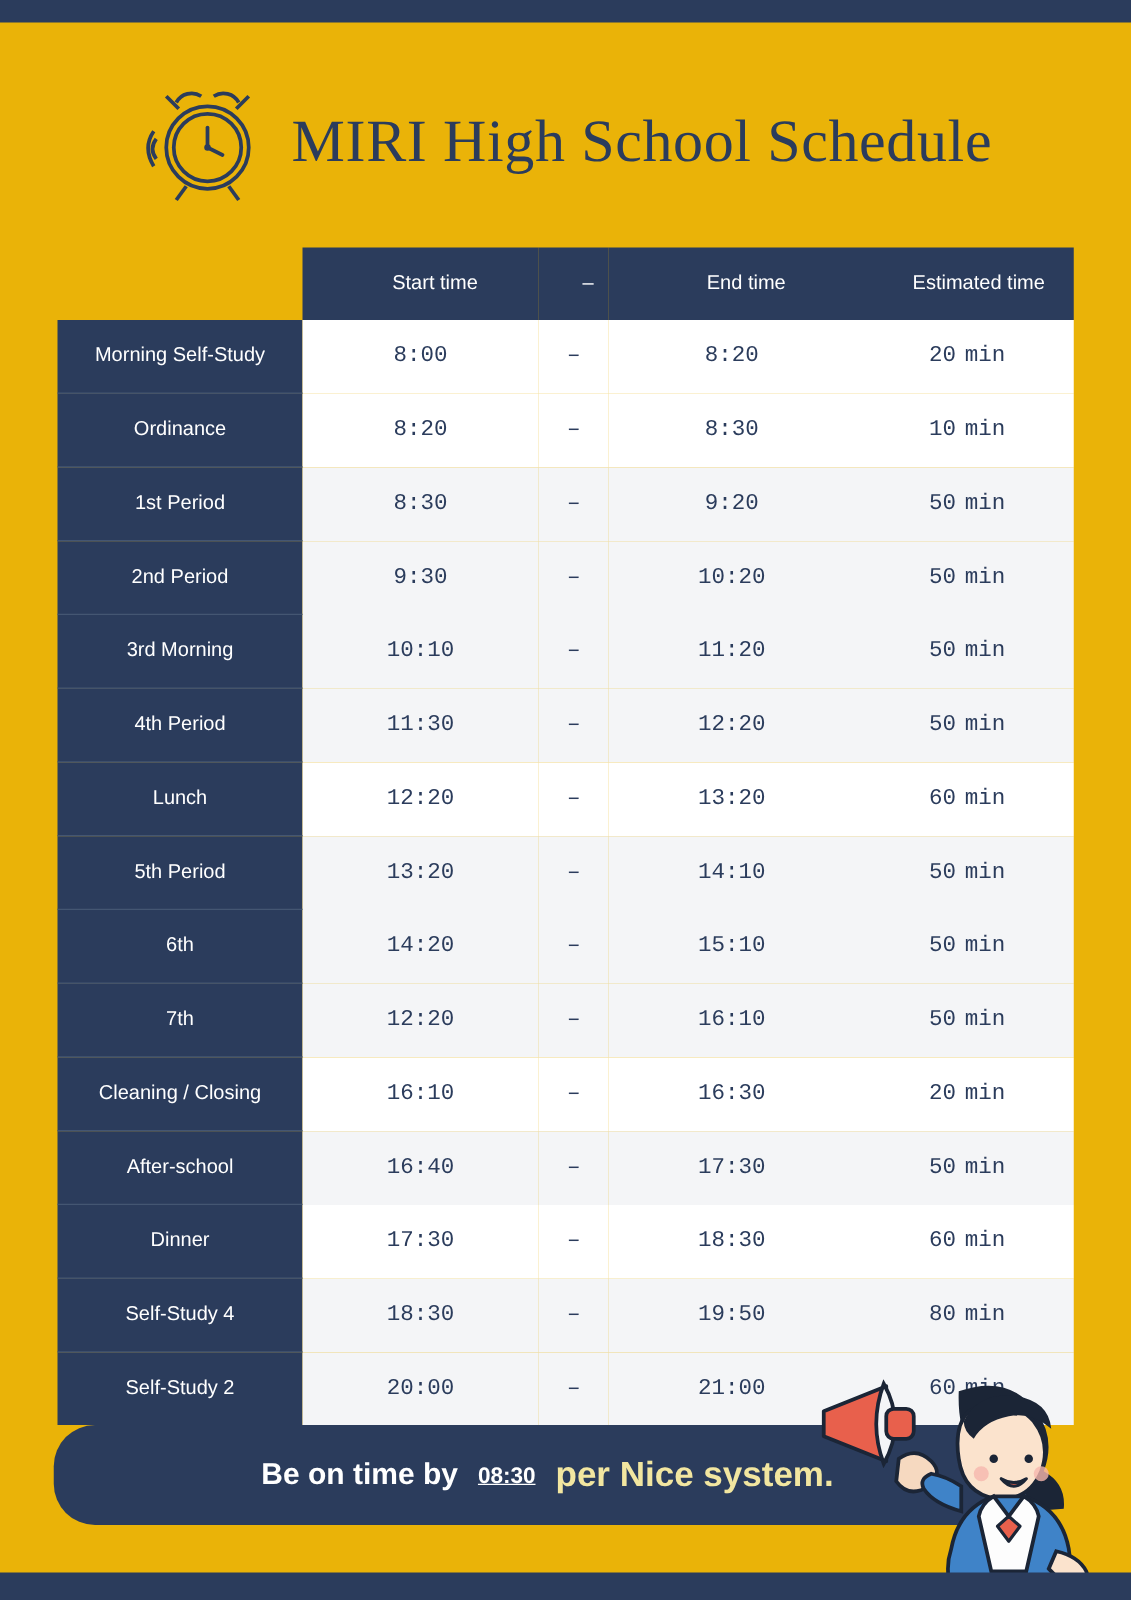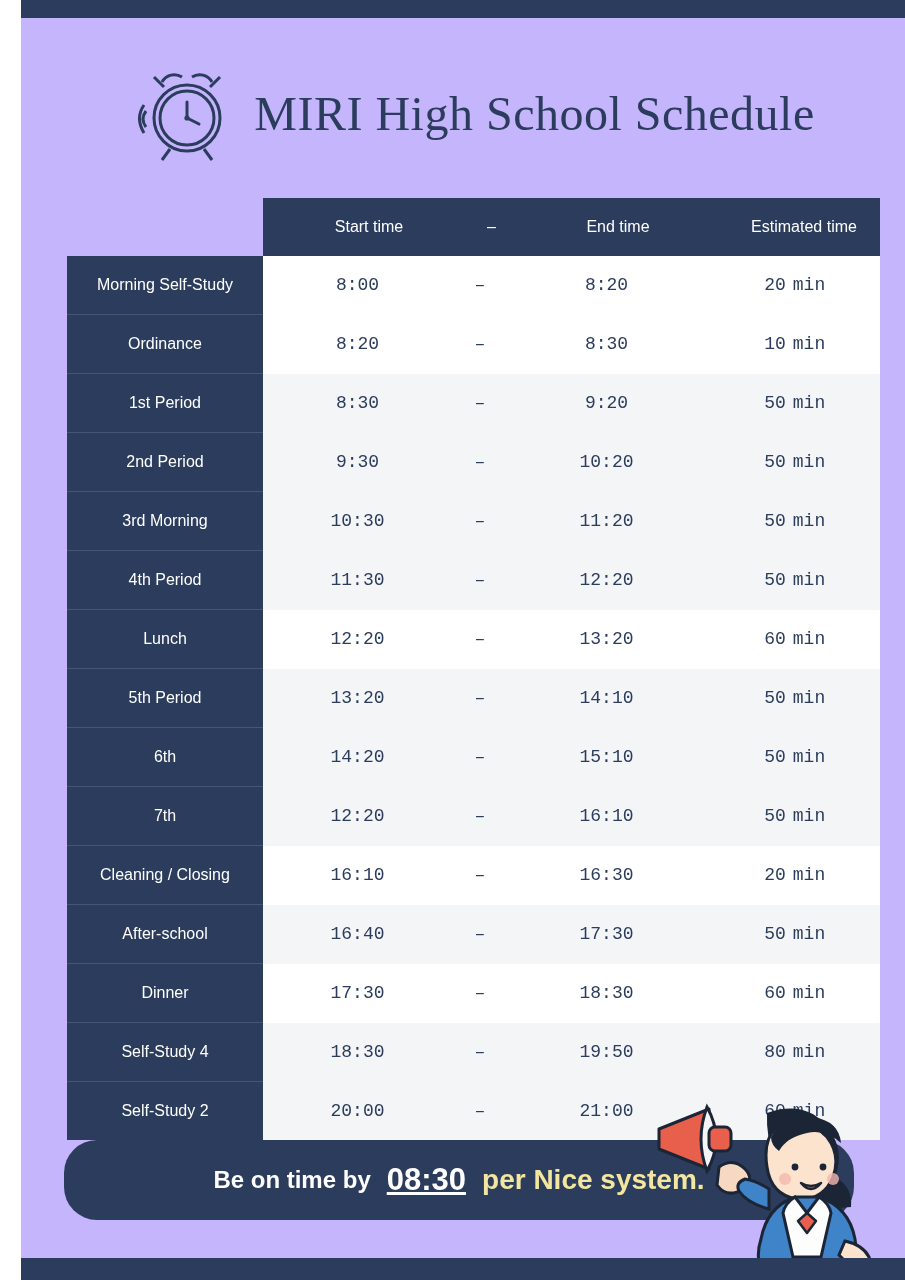--- a/index.html
+++ b/index.html
@@ -10,22 +10,21 @@
     width: 905px;
     height: 1280px;
     background: #ffffff;
     font-family: "Liberation Sans", sans-serif;
     position: relative;
     overflow: hidden;
   }
   .page {
     position: absolute;
     inset: 0;
-    background: #c4b5fd;
-    margin-left: 21px;
+    background: #eab308;
   }
   .bar-top {
     position: absolute;
     top: 0; left: 0;
     width: 905px;
     height: 18px;
     background: #2b3c5c;
   }
   .bar-bottom {
     position: absolute;
@@ -142,21 +141,21 @@
     justify-content: center;
     gap: 12px;
   }
   .footer-banner .f1 {
     color: #ffffff;
     font-size: 24px;
     font-weight: bold;
   }
   .footer-banner .f2 {
     color: #ffffff;
-    font-size: 31px;
+    font-size: 18px;
     font-weight: bold;
     text-decoration: underline;
     padding: 0 4px;
   }
   .footer-banner .f3 {
     color: #f2e6a0;
     font-size: 28px;
     font-weight: bold;
   }
 
@@ -241,21 +240,21 @@
         </tr>
         <tr class="alt">
           <td class="label">2nd Period</td>
           <td class="data">9:30</td>
           <td class="data dash">–</td>
           <td class="data">10:20</td>
           <td class="data"><span class="est-num">50</span><span class="est-unit">min</span></td>
         </tr>
         <tr class="alt">
           <td class="label">3rd Morning</td>
-          <td class="data">10:30</td>
+          <td class="data">10:10</td>
           <td class="data dash">–</td>
           <td class="data">11:20</td>
           <td class="data"><span class="est-num">50</span><span class="est-unit">min</span></td>
         </tr>
         <tr class="alt">
           <td class="label">4th Period</td>
           <td class="data">11:30</td>
           <td class="data dash">–</td>
           <td class="data">12:20</td>
           <td class="data"><span class="est-num">50</span><span class="est-unit">min</span></td>

